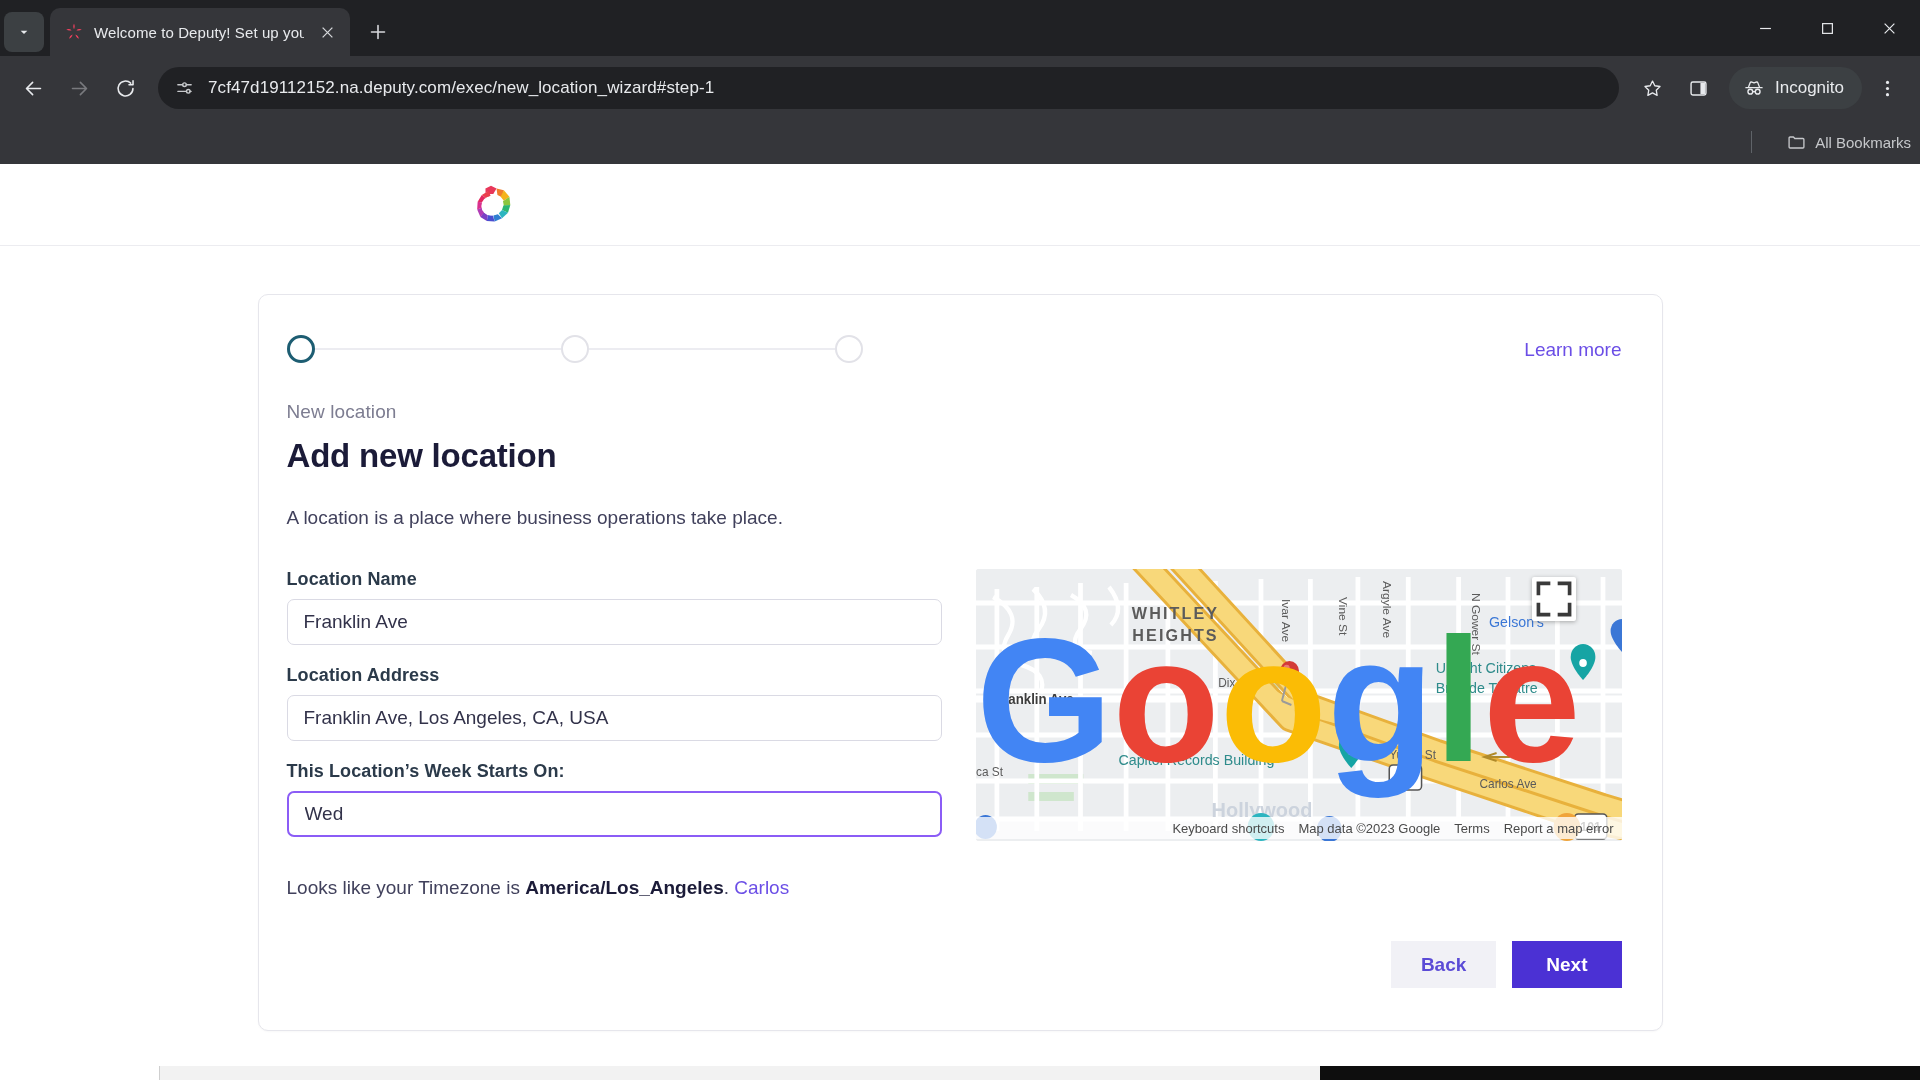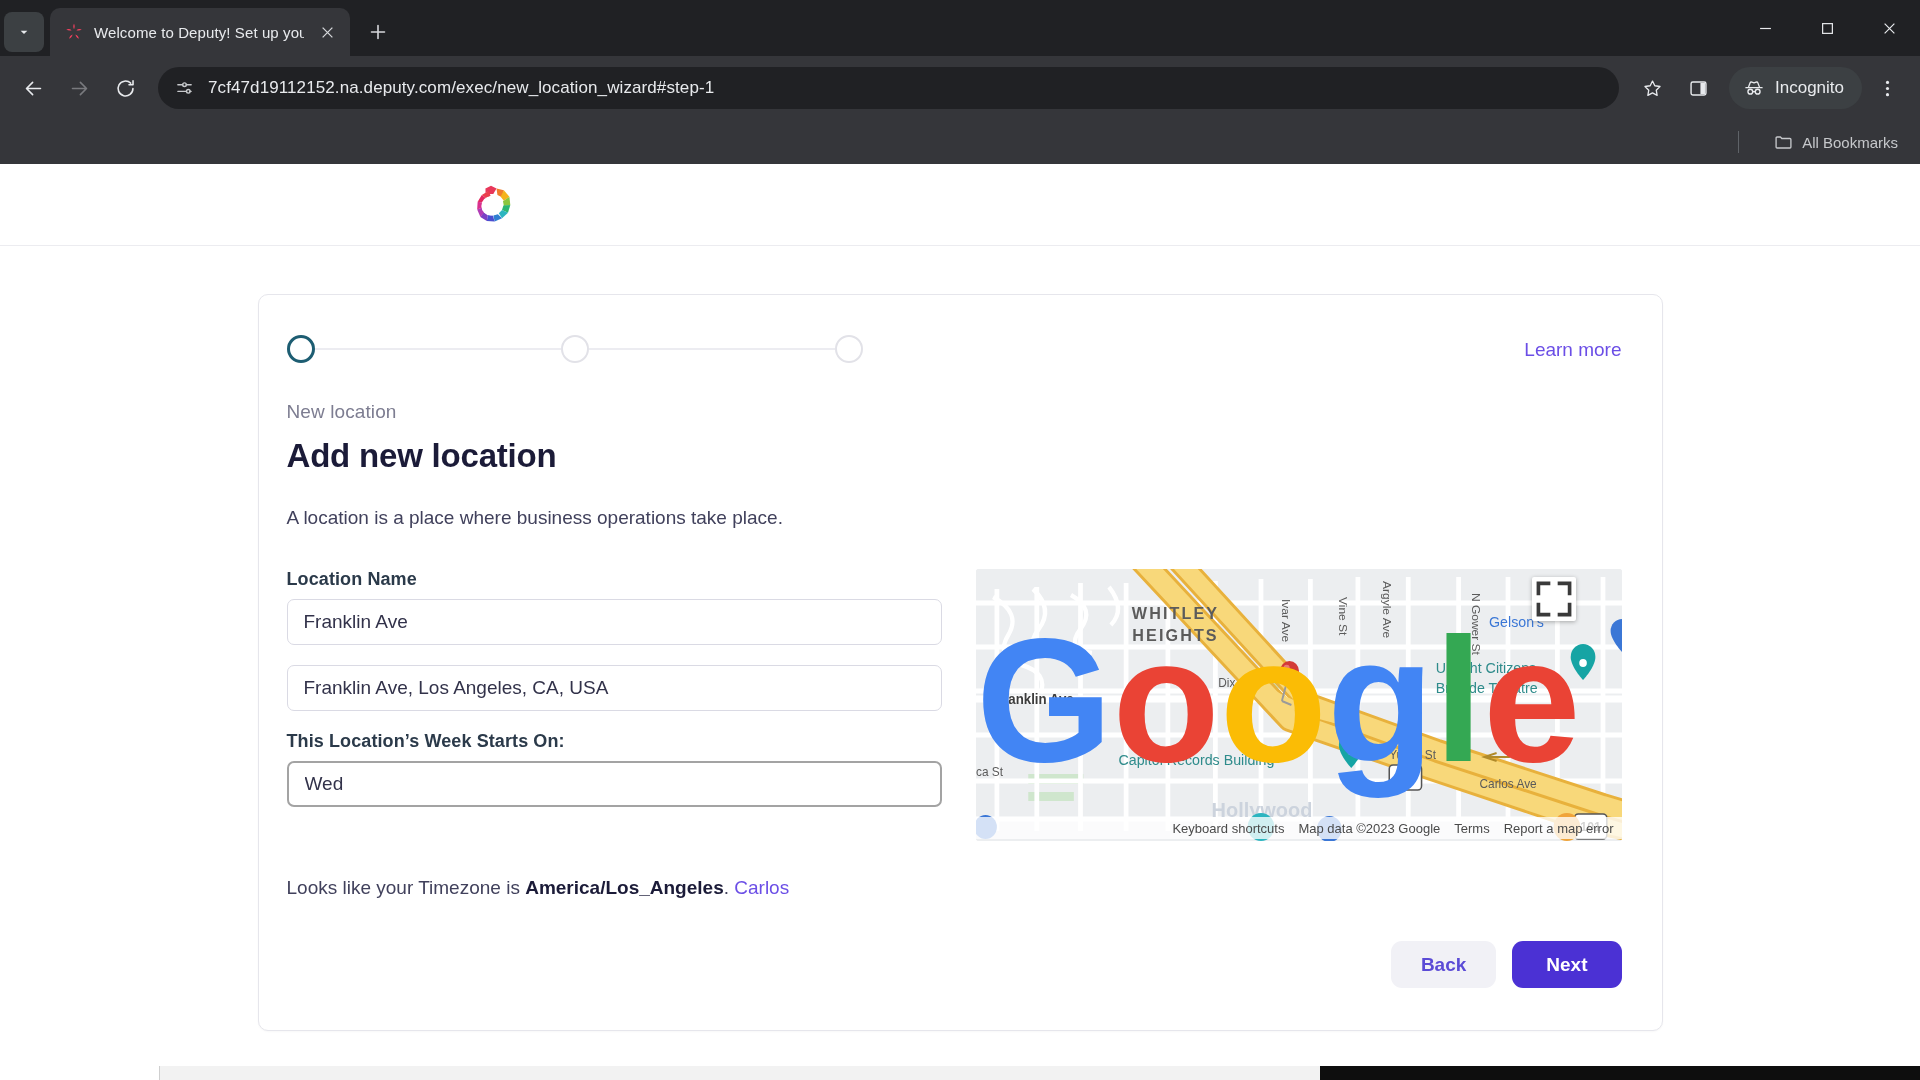--- a/index.html
+++ b/index.html
@@ -74,21 +74,21 @@
   .tb-icon svg { width: 21px; height: 21px; }
   .incognito-pill {
     height: 42px; border-radius: 21px; background: #3c4043; display: flex;
     align-items: center; gap: 10px; padding: 0 18px 0 14px; margin-left: 6px; cursor: pointer;
   }
   .incognito-pill .lbl { color: #e8eaed; font-size: 17px; white-space: nowrap; }
   .menu-dots { width: 42px; height: 42px; display:flex; align-items:center; justify-content:center; cursor:pointer; flex:0 0 42px;}
 
   .bookmarkbar {
     height: 44px; background: #35363a; display: flex; align-items: center;
-    justify-content: flex-end; padding-right: 13px; gap: 12px; flex: 0 0 44px;
+    justify-content: flex-end; padding-right: 0; gap: 12px; flex: 0 0 44px;
   }
   .bm-sep { width: 1px; height: 22px; background: #5f6368; margin-right: 14px; }
   .bm-all { display: flex; align-items: center; gap: 9px; padding: 5px 9px; border-radius: 6px; cursor: pointer; }
   .bm-all .lbl { color: #c6c8cb; font-size: 15px; white-space: nowrap; }
 
   
   .viewport { flex: 1 1 auto; background: #ffffff; display: flex; flex-direction: column; overflow: hidden; position: relative; }
 
   .app-header {
     height: 82px; background: #ffffff; border-bottom: 1px solid #ececf0;
@@ -124,21 +124,21 @@
 
   .field { margin-bottom: 20px; }
   .field:last-child { margin-bottom: 0; }
   .field-label { display: block; color: #2b3a4a; font-size: 18px; font-weight: bold; margin-bottom: 9px; letter-spacing: .1px; }
   .field-input {
     width: 100%; height: 46px; border: 1px solid #dadae4; border-radius: 7px;
     background: #fff; color: #32324a; font-size: 19px; font-family: inherit;
     padding: 0 16px; outline: none;
   }
   .field-input::placeholder { color: #9a9ab0; }
-  .field-input.focused { border: 2px solid #a3a3a3; }
+  .field-input.focused { border: 2px solid #8b5cf6; }
 
   .tz-note { margin-top: 36px; color: #41415c; font-size: 19px; }
   .tz-note b { color: #1b1b38; font-weight: bold; }
   .tz-change { color: #6b4ee6; text-decoration: none; cursor: pointer; }
 
   .map-col { flex: 1 1 auto; }
   .map {
     position: relative; height: 272px; border-radius: 3px; overflow: hidden;
     background: #e9eaec; cursor: pointer;
   }
@@ -152,21 +152,21 @@
     position: absolute; left: 0; right: 0; bottom: 2px; height: 22px;
     background: rgba(255,255,255,.78); display: flex; align-items: center;
     justify-content: flex-end; gap: 14px; padding-right: 8px;
     font-size: 13px; color: #4a4a4a; white-space: nowrap;
   }
   .map-attrib span { cursor: pointer; }
   .gmaps-logo { position: absolute; left: 6px; bottom: 22px; height: 28px; }
 
   .btn-row { display: flex; justify-content: flex-end; align-items: center; gap: 16px; margin-top: 42px; }
   .btn {
-    height: 47px; border-radius: 11px; border: none; font-family: inherit;
+    height: 47px; border-radius: 0; border: none; font-family: inherit;
     font-size: 19px; font-weight: bold; cursor: pointer; padding: 0 30px;
   }
   .btn-back { background: #f1f1f6; color: #5b4bd6; }
   .btn-next { background: #4b31d4; color: #ffffff; position: relative; padding: 0 34px; }
 
   .taskbar { height: 14px; background: #0e0e0e; flex: 0 0 14px; display: flex; align-items: stretch; }
   .tb-seg { background: #ffffff; }
   .tb-seg.a { width: 160px; border-right: 1px solid #cfcfcf; }
   .tb-seg.b { width: 1160px; background: #f2f2f2; }
 </style>
@@ -345,20 +345,21 @@
         <div class="content-row">
 
           <div class="form-col">
 
             <div class="field">
               <label class="field-label">Location Name</label>
               <input class="field-input" type="text" value="Franklin Ave" style="">
             </div>
 
             <div class="field">
+              <label class="field-label">Location Address</label>
               <input class="field-input" type="text" value="Franklin Ave, Los Angeles, CA, USA" style="">
             </div>
 
             <div class="field">
               <label class="field-label">This Location’s Week Starts On:</label>
               <input class="field-input focused" type="text" value="Wed" style="">
             </div>
 
           </div>
 

